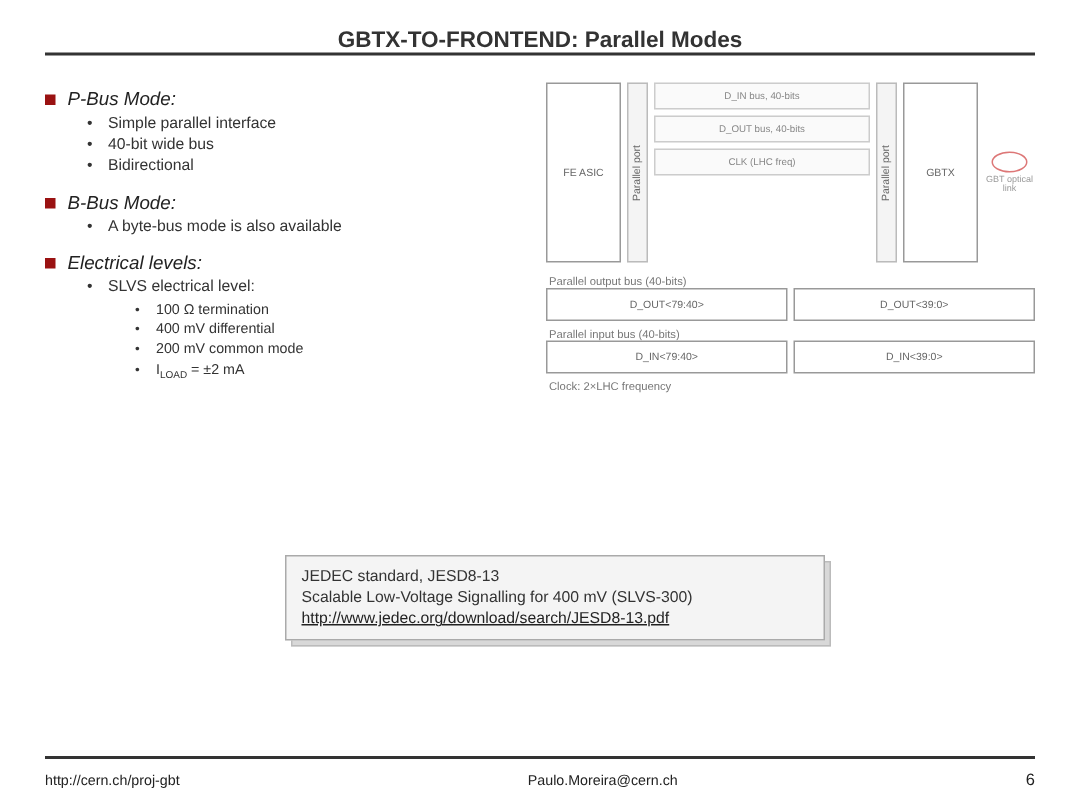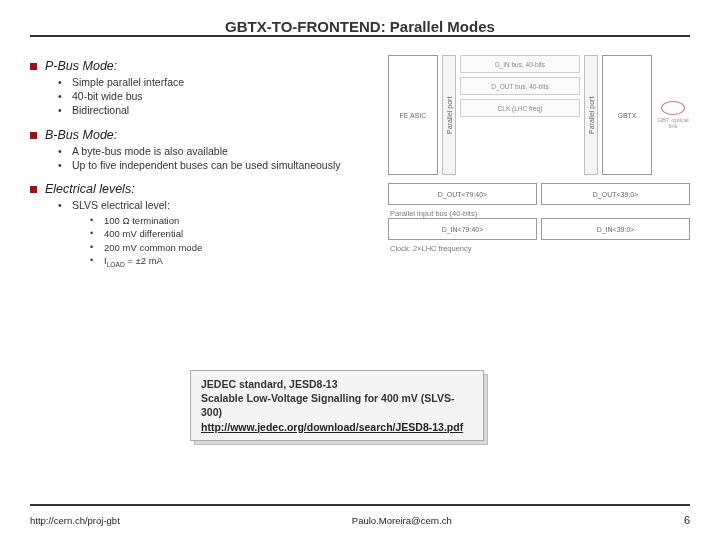--- a/index.html
+++ b/index.html
@@ -24,21 +24,21 @@
     border-top: 2px solid #333;
     margin: 0 0 18px 0;
   }
   hr.footer-rule {
     border: none;
     border-top: 2px solid #333;
     margin: 0;
   }
   .content {
     display: flex;
-    gap: 28px;
+    gap: 4px;
     justify-content: center;
   }
   .left {
     flex: 0 0 330px;
     font-size: 11px;
   }
   .right {
     flex: 1;
     display: flex;
     flex-direction: column;
@@ -142,22 +142,21 @@
   }
   .bus-row { display:flex; gap:4px; }
   .bus-row .box { flex:1; height:22px; }
   .row-label { font-size:7.5px; color:#777; margin-left:2px; }
   .diag-bot { font-size:7.5px; }
 
   .jedec-wrap {
     position: absolute;
     left: 190px;
     top: 370px;
-    width: 294px;
-    font-weight: bold;
+    width: 360px;
   }
   .jedec-shadow {
     position:absolute; left:4px; top:4px;
     width:100%; height:100%;
     background:#d8d8d8;
     border:1px solid #bbb;
   }
   .jedec-box {
     position:relative;
     background:#f4f4f4;
@@ -196,21 +195,20 @@
       <li>40-bit wide bus</li>
       <li>Bidirectional</li>
     </ul>
 
     <div class="section-hd">
       <div class="sq"></div>
       <div class="section-title">B-Bus Mode:</div>
     </div>
     <ul class="lvl1">
       <li>A byte-bus mode is also available</li>
-      <li>Up to five independent buses can be used simultaneously</li>
     </ul>
 
     <div class="section-hd">
       <div class="sq"></div>
       <div class="section-title">Electrical levels:</div>
     </div>
     <ul class="lvl1">
       <li>
         <span>SLVS electrical level:</span>
         <ul class="lvl2">
@@ -234,20 +232,21 @@
       </div>
       <div class="vbox">Parallel port</div>
       <div class="box" style="flex:0 0 50px">GBTX</div>
       <div style="flex:0 0 34px; display:flex; flex-direction:column; align-items:center; justify-content:center;">
         <div style="width:24px;height:14px;border:1px solid #d77; border-radius:50%;"></div>
         <div style="font-size:6px;color:#999;text-align:center;margin-top:2px">GBT optical link</div>
       </div>
     </div>
 
     <div class="diag-bot">
+      <div class="row-label">Parallel output bus (40-bits)</div>
       <div class="bus-row">
         <div class="box">D_OUT&lt;79:40&gt;</div>
         <div class="box">D_OUT&lt;39:0&gt;</div>
       </div>
       <div class="row-label" style="margin-top:4px">Parallel input bus (40-bits)</div>
       <div class="bus-row">
         <div class="box">D_IN&lt;79:40&gt;</div>
         <div class="box">D_IN&lt;39:0&gt;</div>
       </div>
       <div class="row-label" style="margin-top:4px">Clock: 2×LHC frequency</div>

